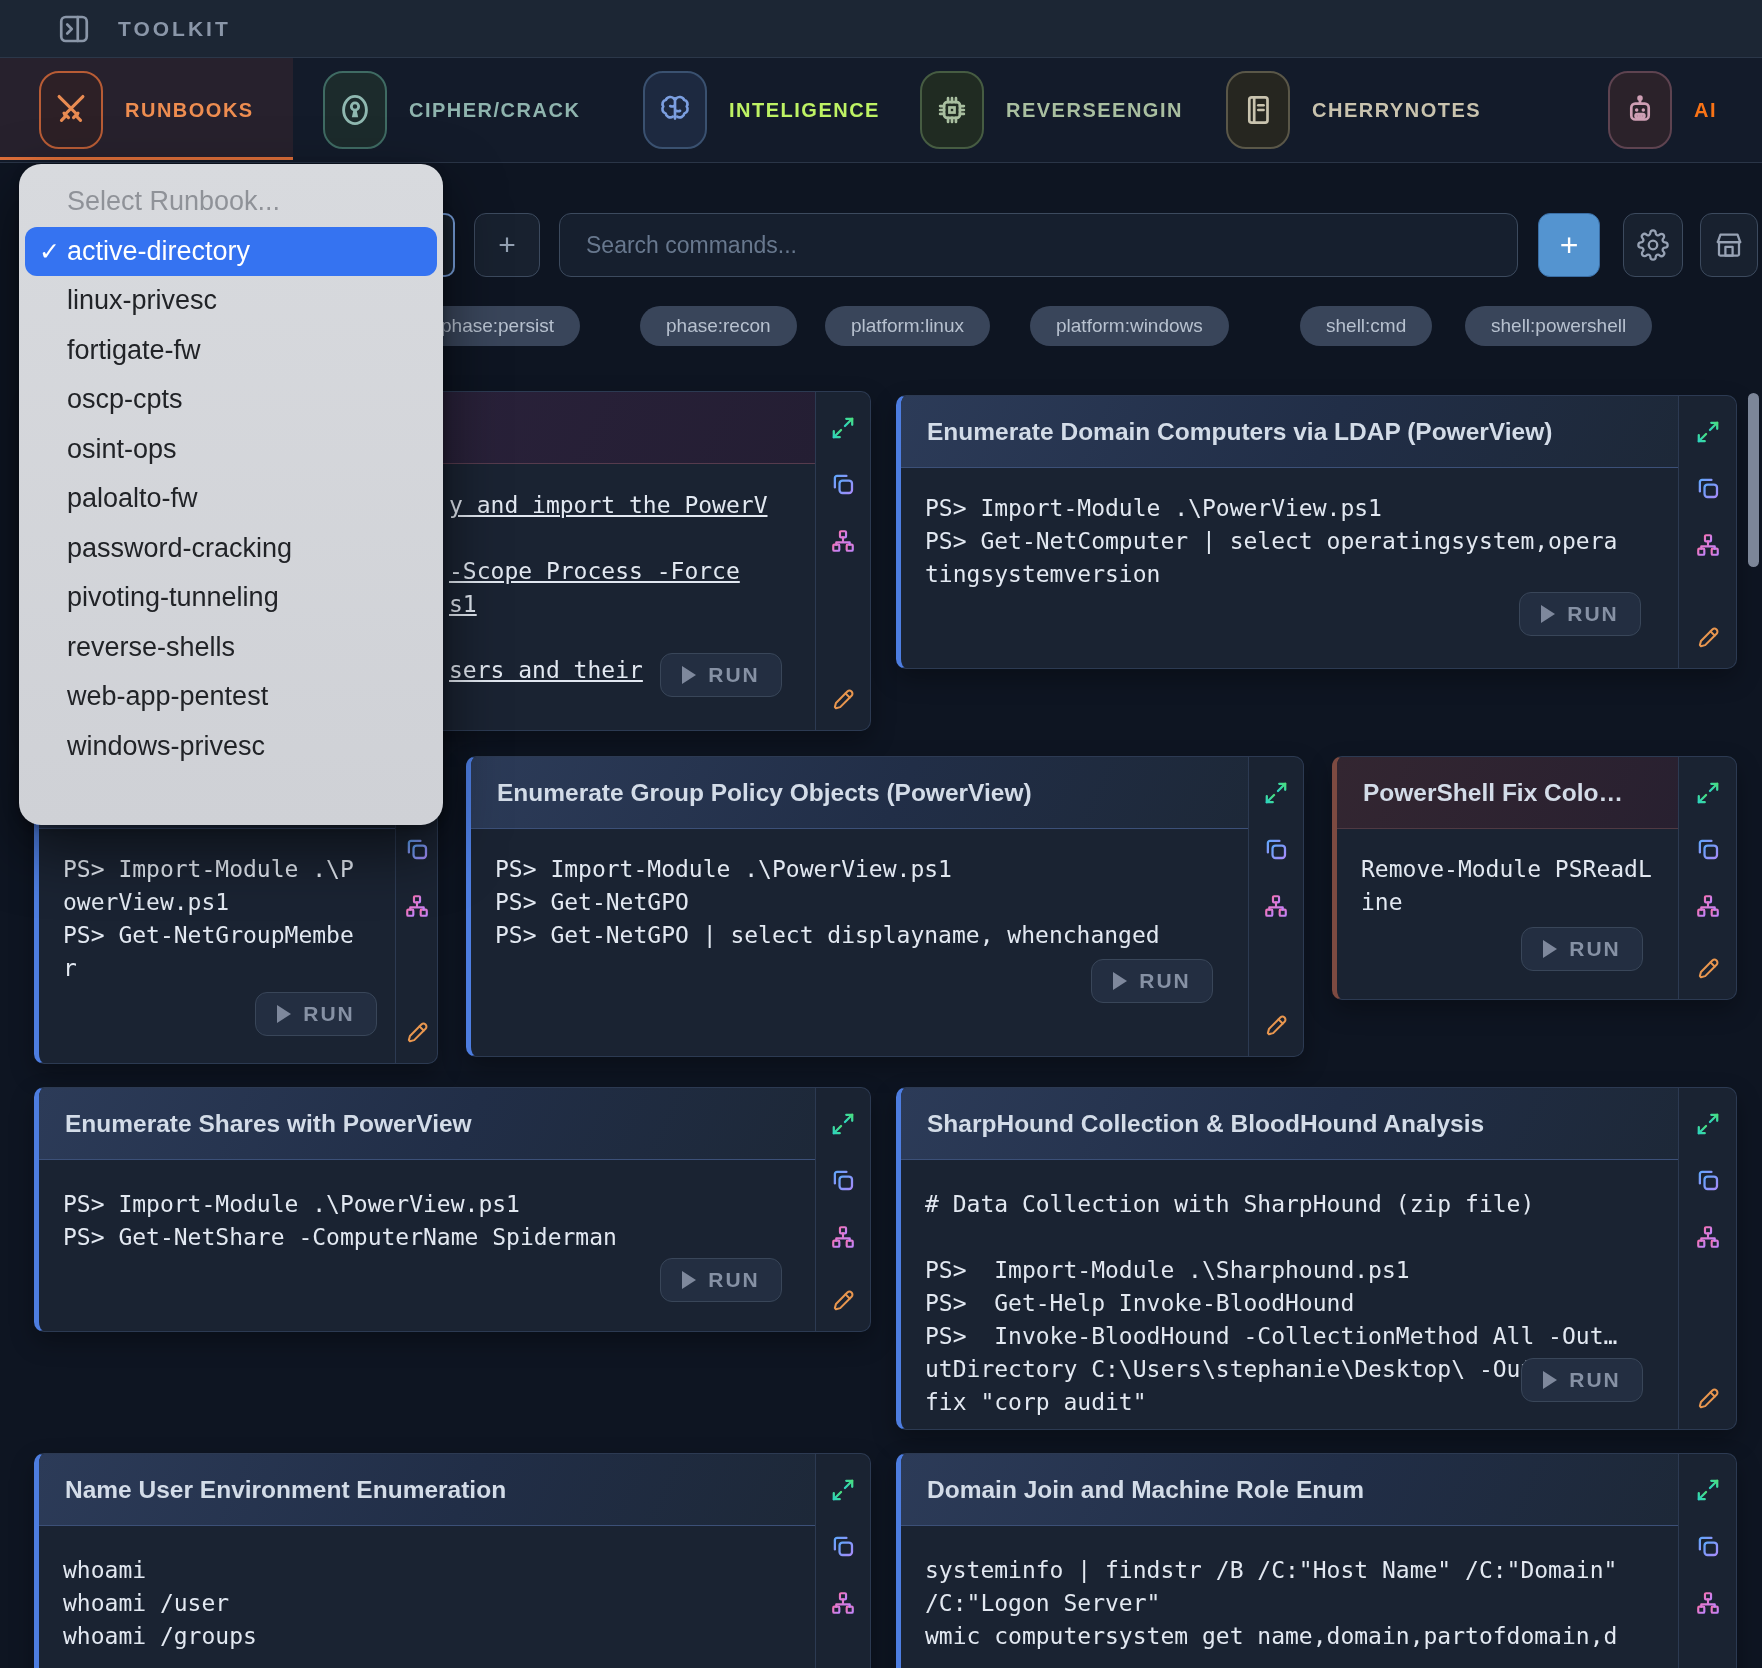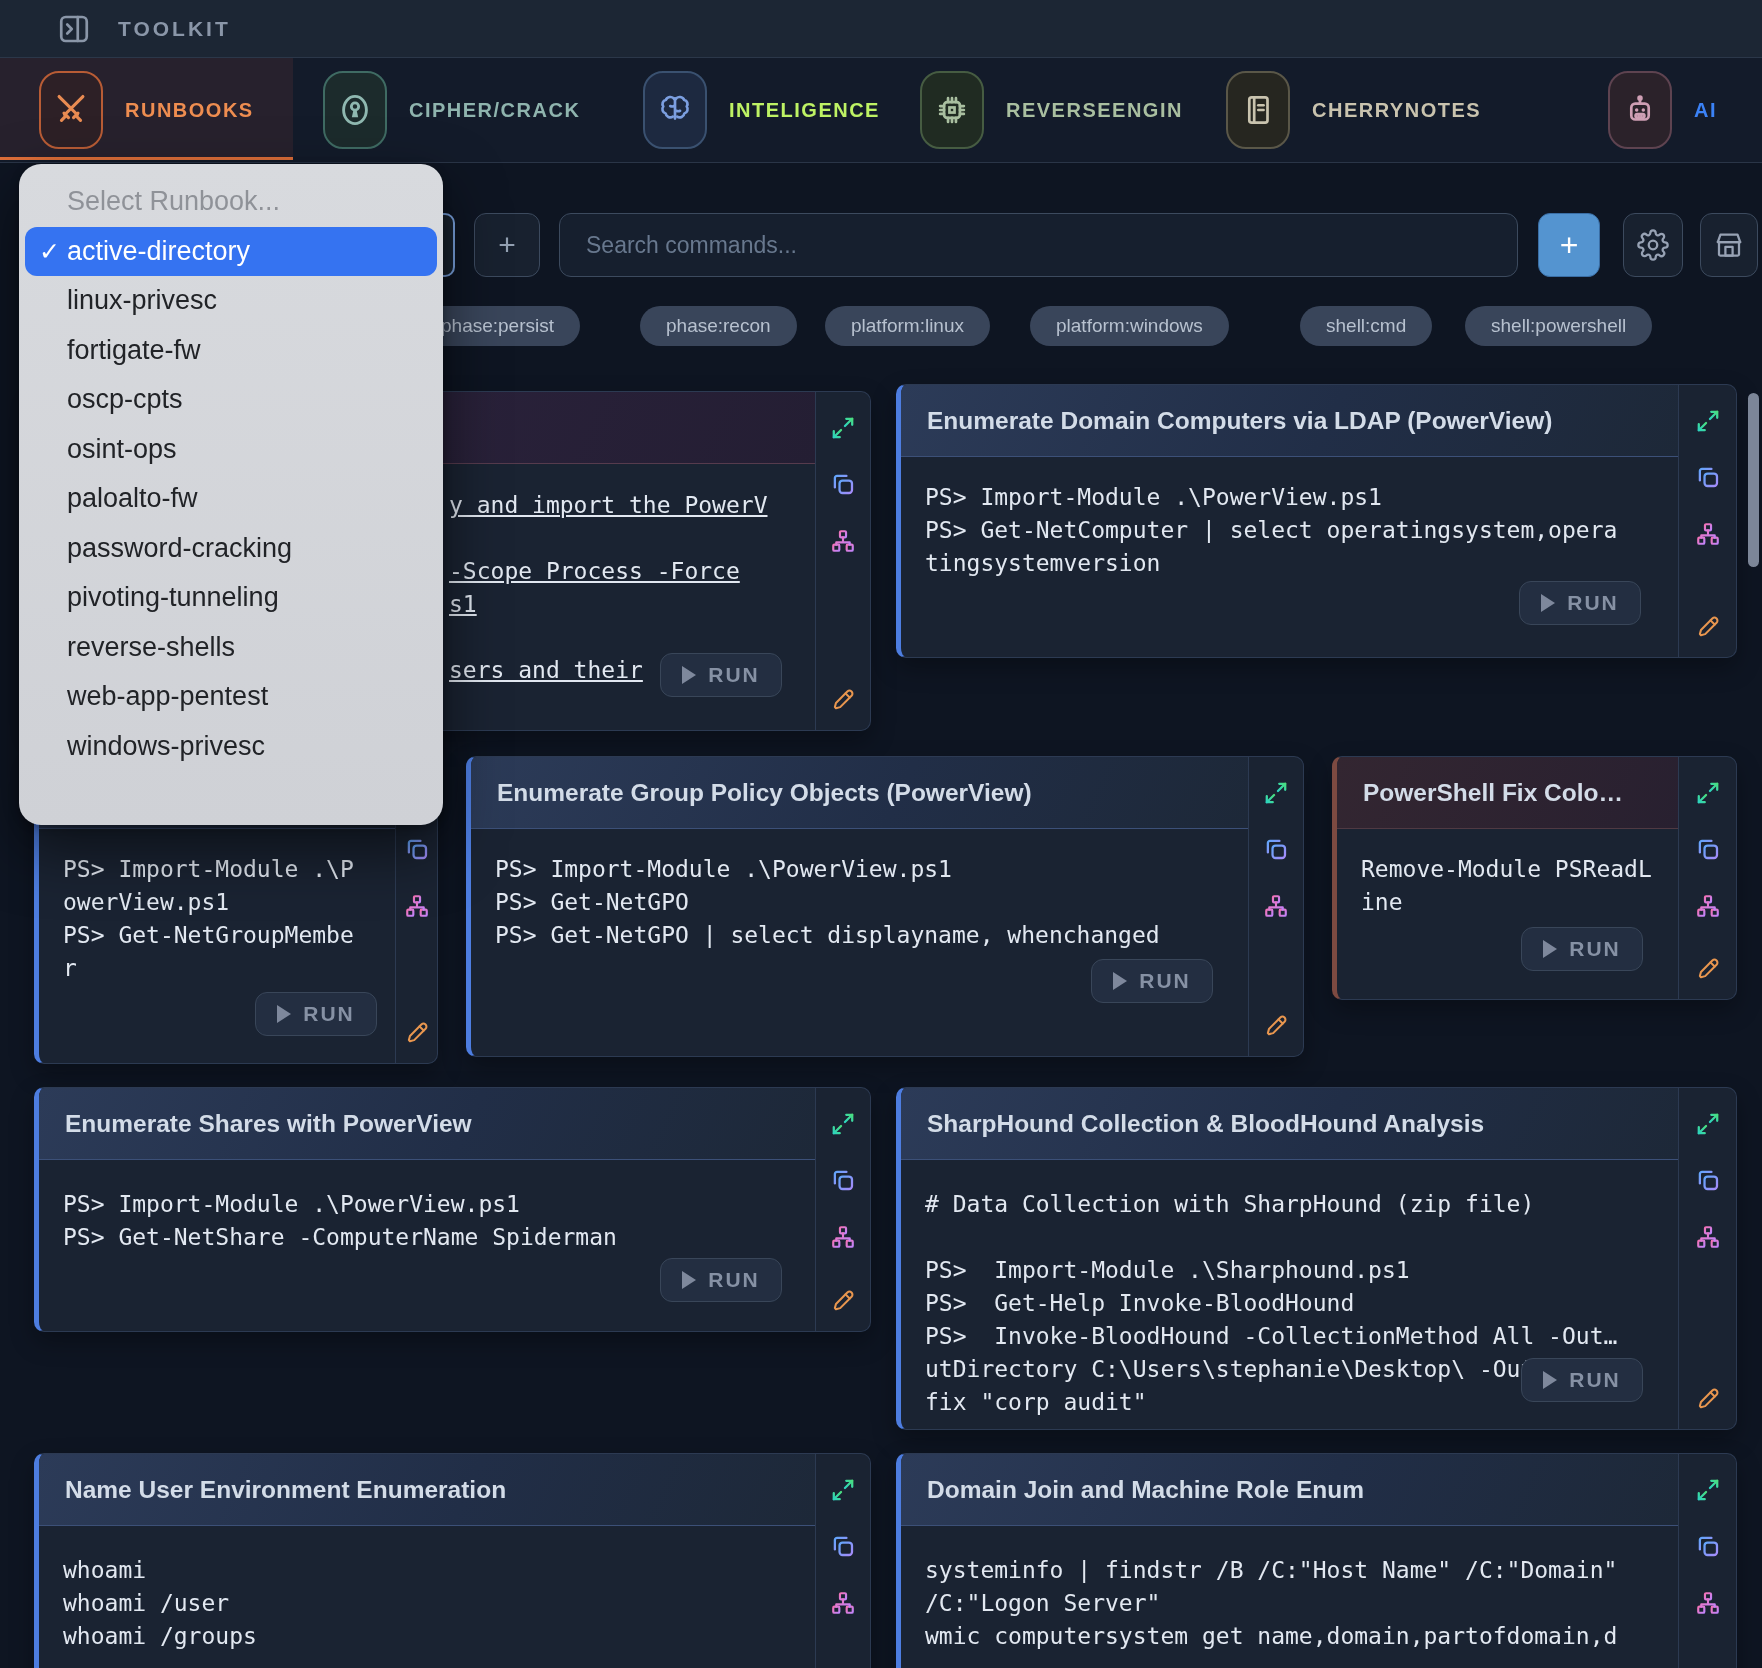--- a/index.html
+++ b/index.html
@@ -179,21 +179,21 @@
         <rect x="6.5" y="8" width="11" height="10" rx="2.5"></rect>
         <line x1="12" y1="8" x2="12" y2="5.3"></line>
           <circle cx="12" cy="4.5" r="0.9"></circle>
         <circle cx="9.9" cy="12" r="1.1" fill="currentColor" stroke="none"></circle>
         <circle cx="14.1" cy="12" r="1.1" fill="currentColor" stroke="none"></circle>
         <rect x="9.2" y="14.6" width="5.6" height="2.3" rx="1.1"></rect>
         <line x1="11.1" y1="14.8" x2="11.1" y2="16.7"></line>
           <line x1="12.9" y1="14.8" x2="12.9" y2="16.7"></line>
       </svg>
     </span>
-    <span class="tab-label" style="color:#3b82f6">AI</span>
+    <span class="tab-label" style="color:#f97316">AI</span>
   </div>
 </div>
 
 <div id="select-ghost">
   <span class="chev">⌄</span>
 </div>
 <div class="btn-sq" style="left:474px;width:66px;font-size:30px;">
   <span>+</span>
 </div>
 <div id="search-box">
@@ -266,21 +266,21 @@
         </svg>
       </span>
       <span class="rail-ic ic-pencil" style="top: 307px;">
         <svg width="26" height="26" viewBox="0 0 24 24" fill="none" stroke="#e8964f" stroke-width="1.9" stroke-linecap="round" stroke-linejoin="round">
           <path d="M4.5 19.5l1-3.9L16 5.1a2.75 2.75 0 0 1 3.9 3.9L9.4 19.5l-3.9 1z"></path>
           <path d="M14.3 6.8l3.9 3.9"></path>
         </svg>
       </span>
     </div>
   </div>
-    <div class="card blue" style="left: 896px; top: 384px; width: 841px; height: 274px;">
+    <div class="card blue" style="left: 896px; top: 395px; width: 841px; height: 274px;">
     <div class="card-head" style="width: 777px;"></div>
     <div class="card-title">Enumerate Domain Computers via LDAP (PowerView)</div>
     <div class="code" style="left: 24px; top: 96px; max-width: 749px;">PS&gt; Import-Module .\PowerView.ps1
 PS&gt; Get-NetComputer | select operatingsystem,opera
 tingsystemversion</div>
     <div class="run-btn" style="left: 618px; top: 196px;">
       <span class="tri"></span>
       <span class="lbl">RUN</span>
     </div>
     <div class="card-rail" style="width: 58px;">

